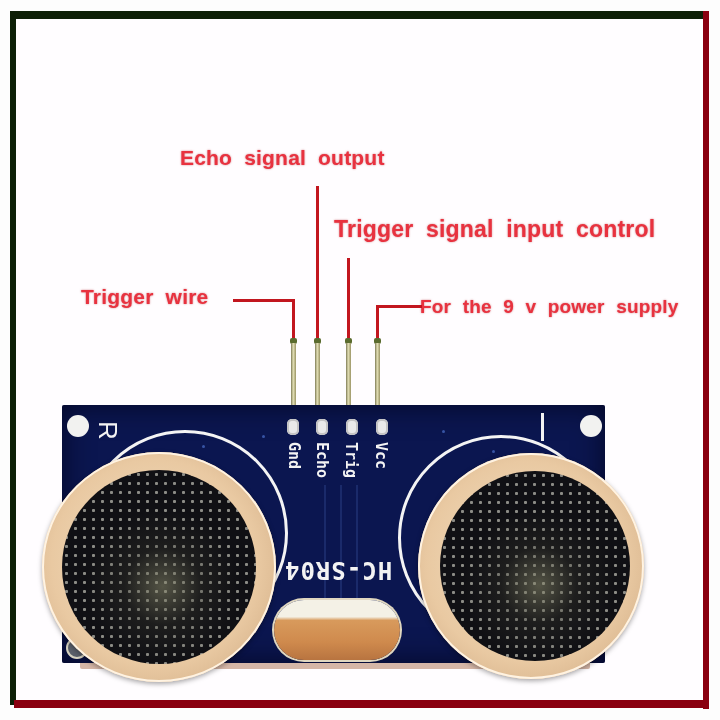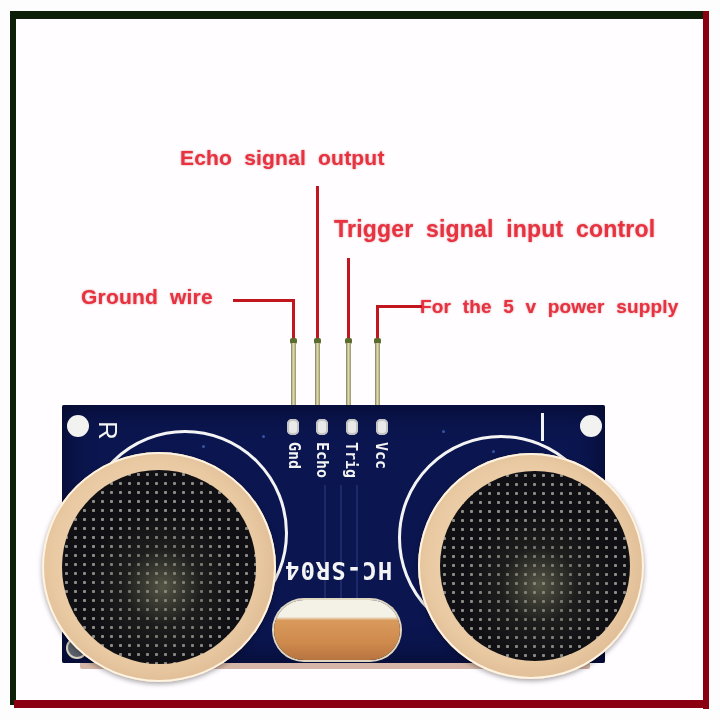--- a/index.html
+++ b/index.html
@@ -43,22 +43,22 @@
 <body>
 
 <div class="frame"></div>
 <div class="b-top"></div>
 <div class="b-left"></div>
 <div class="b-right"></div>
 <div class="b-bottom"></div>
 
 <div class="label" style="left:180px; top:146px; font-size:21px;">Echo signal output</div>
 <div class="label" style="left:334px; top:216px; font-size:23px;">Trigger signal input control</div>
-<div class="label" style="left:81px; top:285px; font-size:21px;">Ground wire</div>
-<div class="label" style="left:420px; top:296px; font-size:19px;">For the 5 v power supply</div>
+<div class="label" style="left:81px; top:285px; font-size:21px;">Trigger wire</div>
+<div class="label" style="left:420px; top:296px; font-size:19px;">For the 9 v power supply</div>
 
 <div class="line" style="left:233px; top:299px; width:62px; height:3px;"></div>
 <div class="line" style="left:292px; top:299px; width:3px; height:40px;"></div>
 <div class="line" style="left:316px; top:186px; width:3px; height:153px;"></div>
 <div class="line" style="left:347px; top:258px; width:3px; height:81px;"></div>
 <div class="line" style="left:376px; top:305px; width:3px; height:34px;"></div>
 <div class="line" style="left:376px; top:305px; width:46px; height:3px;"></div>
 
 <div class="pin-tip" style="left:290px; top:338px;"></div>
 <div class="pin" style="left:291px; top:343px; height:64px;"></div>

